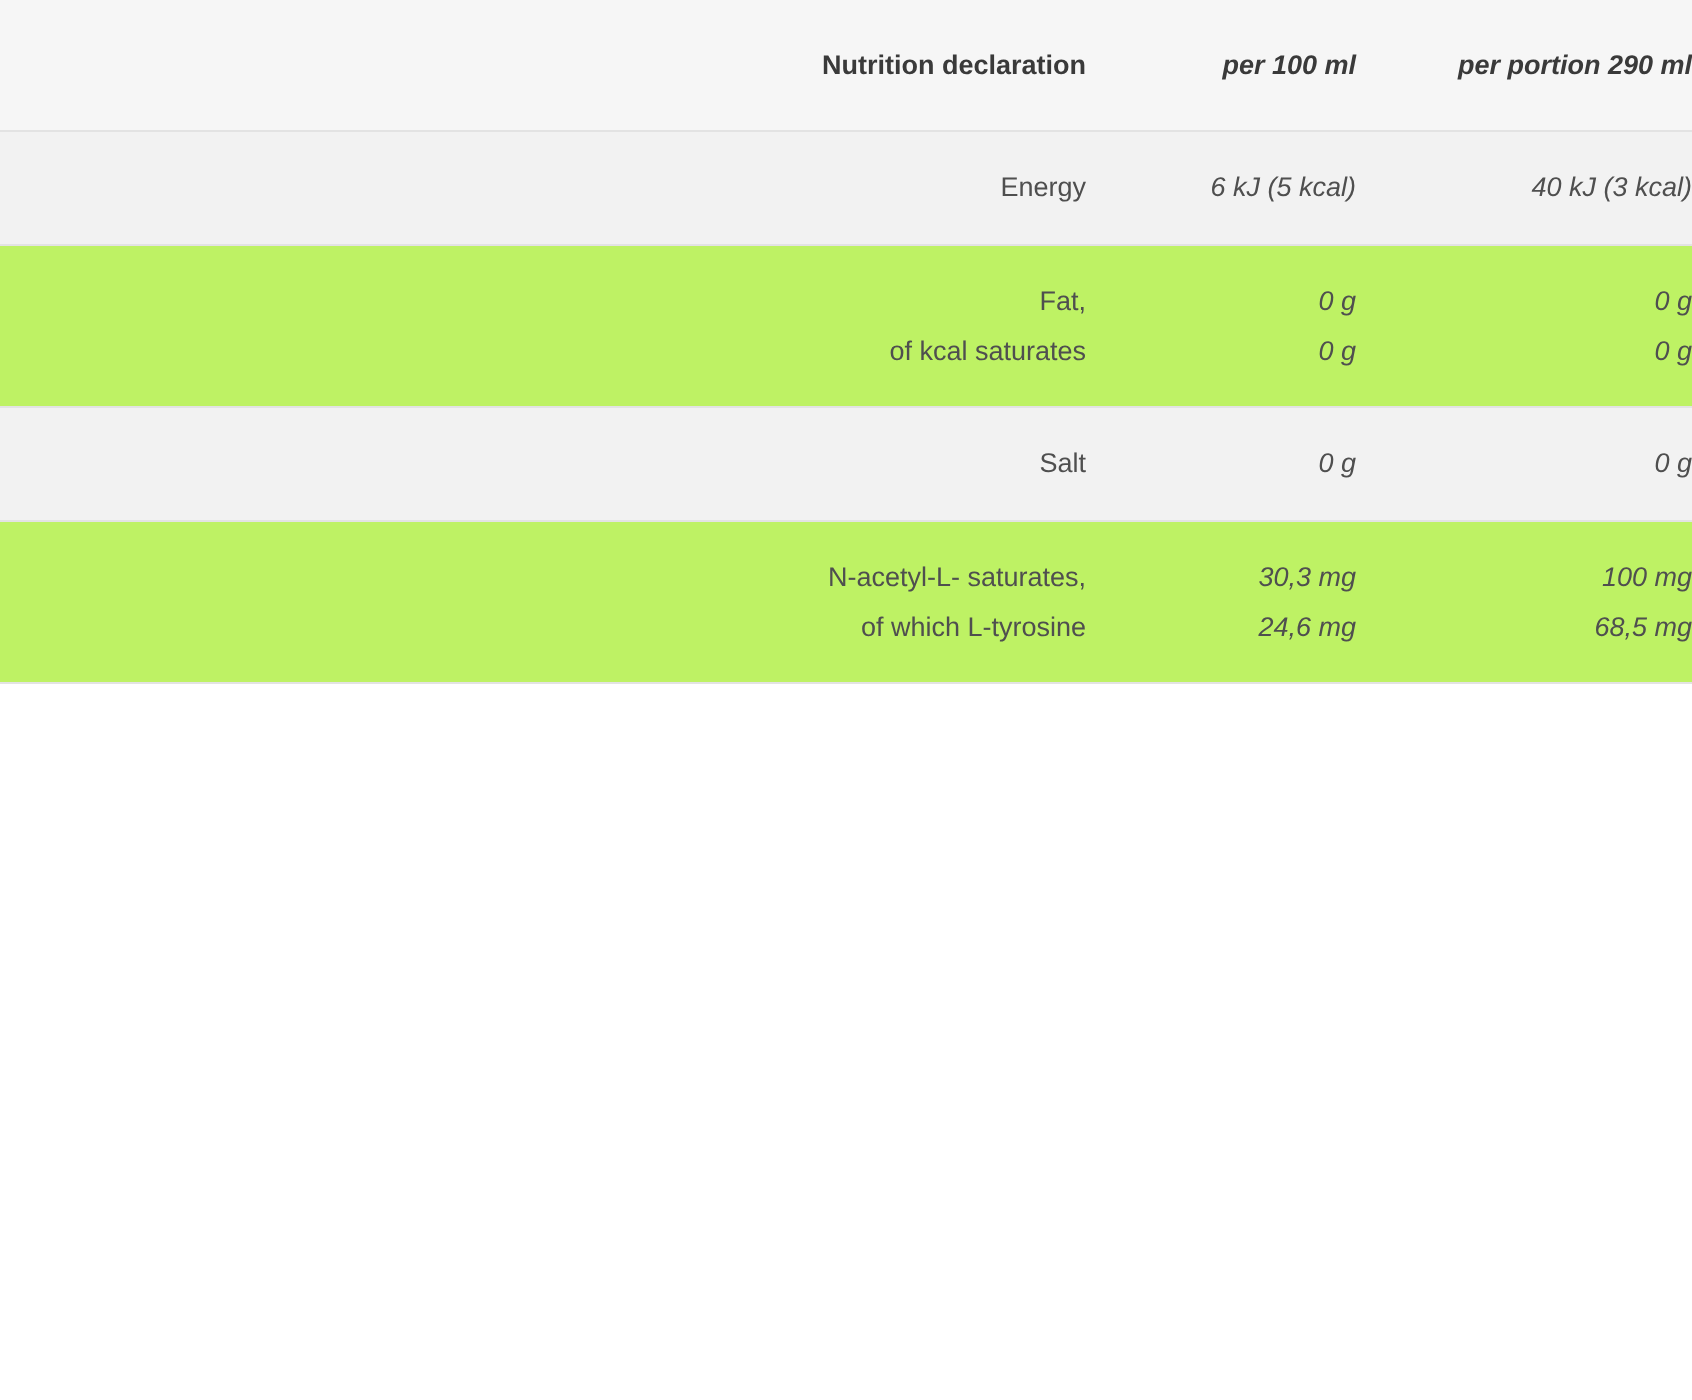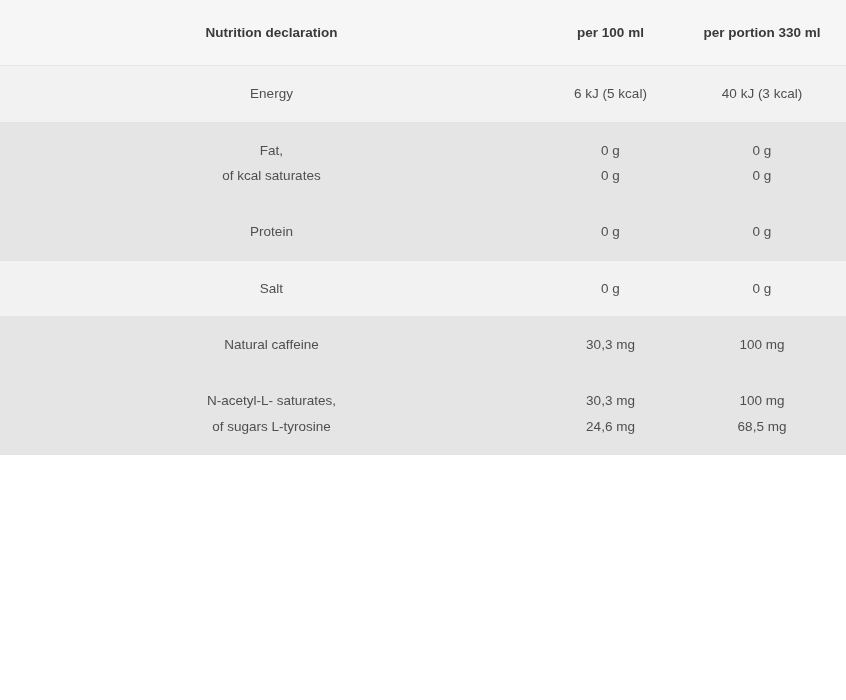--- a/index.html
+++ b/index.html
@@ -26,61 +26,61 @@
     border-collapse: collapse;
     table-layout: fixed;
     font-size: 13.5px;
   }
   table.nutrition col.c-name { width: 543px; }
   table.nutrition col.c-100 { width: 135px; }
   table.nutrition col.c-portion { width: 168px; }
 
   table.nutrition th,
   table.nutrition td {
-    text-align: center;
+    text-align: right;
     vertical-align: top;
     padding: 17px 0 17px 0;
     border-bottom: 1px solid #e3e3e3;
     font-weight: normal;
     line-height: 1.58;
     color: #4f4f4f;
   }
   table.nutrition th {
     font-weight: bold;
     color: #3a3a3a;
     font-size: 13.5px;
     padding-top: 22px;
     padding-bottom: 22px;
   }
   .cell-name { padding-left: 16px; }
-  .cell-val  { padding-left: 0; }
+  .cell-val  { padding-left: 0; font-style: italic; }
 
   thead tr { background: #f6f6f6; }
   tbody tr.alt { background: #f2f2f2; }
-  tbody tr.plain { background: #e5e5e5; }
+  tbody tr.plain { background: #bef264; }
 
   .line { display: block; white-space: nowrap; }
   .line + .line { margin-top: 4px; }
 </style>
 </head>
 <body>
 
 <div class="page">
 
   <table class="nutrition">
     <colgroup>
       <col class="c-name">
       <col class="c-100">
       <col class="c-portion">
     </colgroup>
     <thead>
       <tr>
         <th class="cell-name">Nutrition declaration</th>
         <th class="cell-val">per 100 ml</th>
-        <th class="cell-val">per portion 330 ml</th>
+        <th class="cell-val">per portion 290 ml</th>
       </tr>
     </thead>
     <tbody id="table-body">
         <tr class="alt">
           <td class="cell-name">
             <span class="line">Energy</span>
           </td>
           <td class="cell-val">
             <span class="line">6 kJ (5 kcal)</span>
           </td>
@@ -95,57 +95,35 @@
           </td>
           <td class="cell-val">
             <span class="line">0 g</span>
             <span class="line">0 g</span>
           </td>
           <td class="cell-val">
             <span class="line">0 g</span>
             <span class="line">0 g</span>
           </td>
         </tr>
-        <tr class="plain">
-          <td class="cell-name">
-            <span class="line">Protein</span>
-          </td>
-          <td class="cell-val">
-            <span class="line">0 g</span>
-          </td>
-          <td class="cell-val">
-            <span class="line">0 g</span>
-          </td>
-        </tr>
         <tr class="alt">
           <td class="cell-name">
             <span class="line">Salt</span>
           </td>
           <td class="cell-val">
             <span class="line">0 g</span>
           </td>
           <td class="cell-val">
             <span class="line">0 g</span>
           </td>
         </tr>
         <tr class="plain">
           <td class="cell-name">
-            <span class="line">Natural caffeine</span>
-          </td>
-          <td class="cell-val">
-            <span class="line">30,3 mg</span>
-          </td>
-          <td class="cell-val">
-            <span class="line">100 mg</span>
-          </td>
-        </tr>
-        <tr class="plain">
-          <td class="cell-name">
             <span class="line">N-acetyl-L- saturates,</span>
-            <span class="line">of sugars L-tyrosine</span>
+            <span class="line">of which L-tyrosine</span>
           </td>
           <td class="cell-val">
             <span class="line">30,3 mg</span>
             <span class="line">24,6 mg</span>
           </td>
           <td class="cell-val">
             <span class="line">100 mg</span>
             <span class="line">68,5 mg</span>
           </td>
         </tr>

